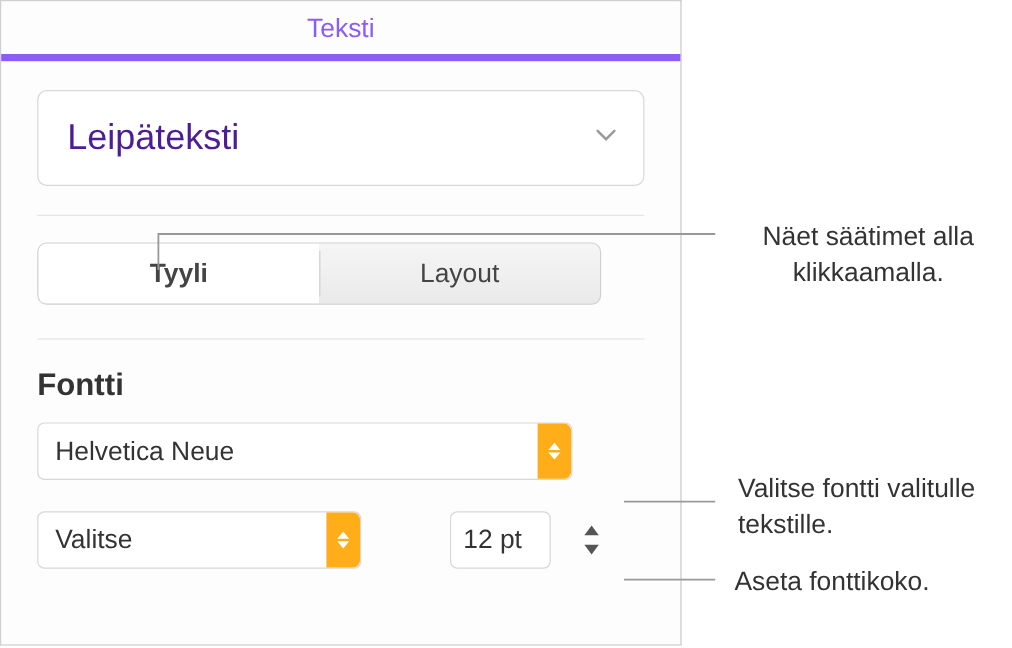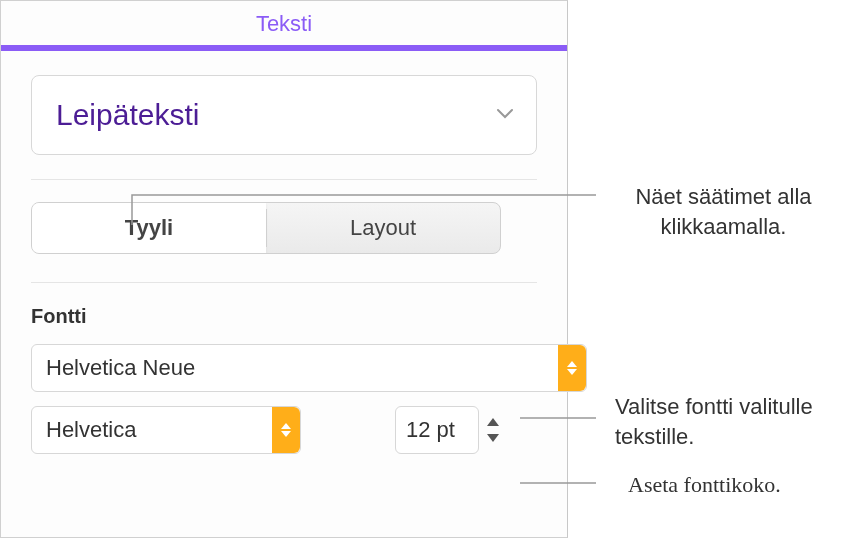--- a/index.html
+++ b/index.html
@@ -76,29 +76,29 @@
     left: 0; top: 6px; bottom: 6px;
     width: 1px;
     background: #d0d0d0;
   }
   .seg-item.active {
     background: #fff;
     box-shadow: 0 1px 3px rgba(0,0,0,0.06);
     font-weight: 700;
   }
   .section-label {
-    font-size: 20px;
+    font-size: 26px;
     font-weight: 600;
     color: #333;
     margin: 18px 0 16px;
   }
   .font-row1 {
     display: flex;
-    margin-bottom: 14px;
-    width: 556px;
+    margin-bottom: 26px;
+    width: 446px;
   }
   .popup {
     position: relative;
     border: 1px solid #d7d7d7;
     border-radius: 6px;
     background: #fff;
     font-size: 22px;
     padding: 10px 44px 10px 14px;
     cursor: pointer;
     color: #333;
@@ -132,20 +132,21 @@
   }
   .font-row2 {
     display: flex;
     width: 470px;
     justify-content: space-between;
     align-items: stretch;
   }
   .size-field {
     display: flex;
     align-items: stretch;
+    gap: 20px;
   }
   .size-input {
     border: 1px solid #d7d7d7;
     border-radius: 6px;
     font-size: 22px;
     padding: 10px 10px;
     width: 84px;
     text-align: left;
     color: #333;
     background: #fff;
@@ -220,21 +221,21 @@
         <span>Helvetica Neue</span>
         <span class="popup-caret">
           <span class="tri-up"></span>
             <span class="tri-down"></span>
         </span>
       </div>
     </div>
 
     <div class="font-row2">
       <div class="popup half">
-        <span>Helvetica</span>
+        <span>Valitse</span>
         <span class="popup-caret">
           <span class="tri-up"></span>
             <span class="tri-down"></span>
         </span>
       </div>
       <div class="size-field">
         <div class="size-input">12 pt</div>
         <div class="stepper">
           <div class="chev-btn">
               <span class="chev-up-s"></span>
@@ -250,13 +251,13 @@
 </div>
 
 <svg class="lead-line" style="left:0;top:0" width="843" height="540">
   <path d="M132 225 L132 195 L596 195" stroke="#999" stroke-width="1.5" fill="none"></path>
   <path d="M520 418 L596 418" stroke="#999" stroke-width="1.5" fill="none"></path>
   <path d="M520 483 L596 483" stroke="#999" stroke-width="1.5" fill="none"></path>
 </svg>
 
 <div class="callout" style="left:604px; top:182px;text-align:center;">Näet säätimet alla klikkaamalla.</div>
 <div class="callout" style="left:604px; top:392px;margin-left:11px;">Valitse fontti valitulle tekstille.</div>
-<div class="callout" style="left:628px; top:470px;font-family:Liberation Serif, serif;">Aseta fonttikoko.</div>
+<div class="callout" style="left:612px; top:470px;">Aseta fonttikoko.</div>
 
 </body></html>

